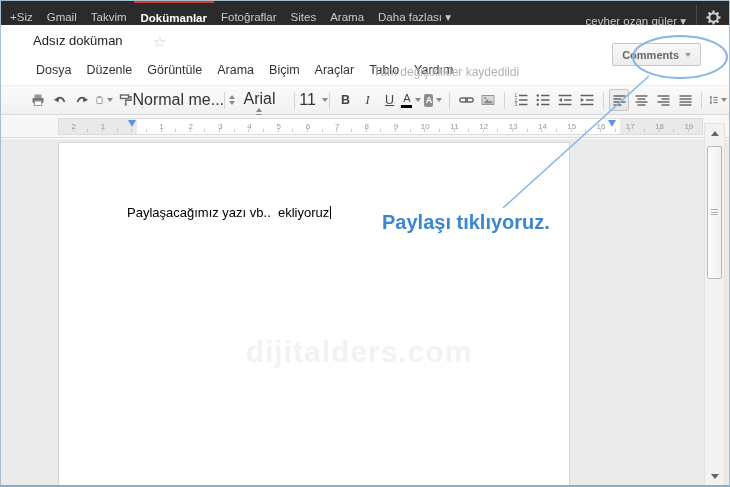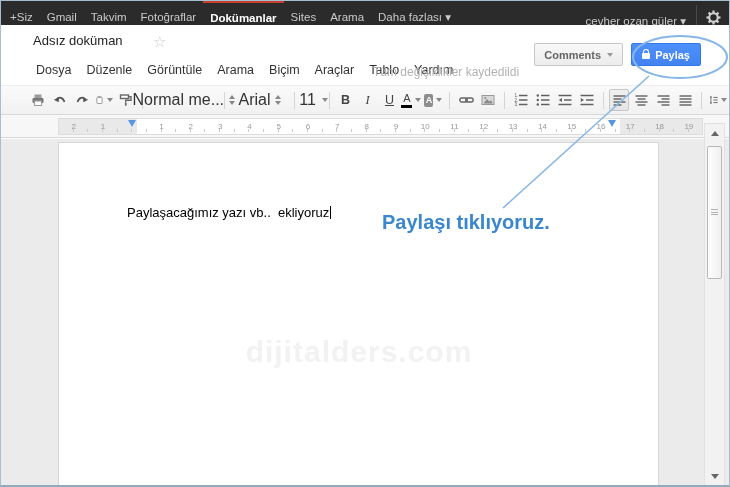--- a/index.html
+++ b/index.html
@@ -66,21 +66,21 @@
   .ruler-ticks{position:absolute;left:0;right:0;top:10px;height:3px;
      background:repeating-linear-gradient(to right,transparent 0 13.65px,#c9c9c9 13.65px 14.65px);}
   .ruler-numbers{position:absolute;left:0;top:0;display:flex;height:15px;}
   .rnum{width:29.3px;text-align:center;font-size:8px;color:#999;line-height:15px;}
   .ind{position:absolute;top:1px;width:0;height:0;border-left:4.5px solid transparent;
      border-right:4.5px solid transparent;border-top:7px solid #5a95e0;cursor:ew-resize;}
   .ind.left{left:69px;}  .ind.right{left:549px;}
 
   
   .docarea{position:absolute;left:0;top:138px;right:0;bottom:0;background:#ebebeb;}
-  .page{position:absolute;left:57px;top:3px;width:601px;height:346px;background:#fff;
+  .page{position:absolute;left:57px;top:3px;width:512px;height:346px;background:#fff;
      border:1px solid #d6d6d6;border-bottom:none;cursor:text;}
   .doctext{position:absolute;left:68px;top:62px;font-size:13px;color:#000;white-space:pre;}
   .cursor{display:inline-block;width:1px;height:13px;background:#000;vertical-align:-2px;margin-left:1px;}
   .watermark{position:absolute;left:100px;top:192px;width:400px;text-align:center;
      font-size:30px;font-weight:bold;letter-spacing:1px;color:#f2f2f2;user-select:none;}
   .annotation{position:absolute;left:323px;top:68px;font-size:20px;white-space:nowrap;font-weight:bold;}
 
   
   .overlay{position:absolute;left:0;top:0;width:730px;height:487px;pointer-events:none;z-index:30;}
 
@@ -102,22 +102,22 @@
 <body>
 
 <div class="app">
 
   <div class="topbar">
     <div class="tb-items">
 
     <a class="tb-item">+Siz</a>
         <a class="tb-item">Gmail</a>
         <a class="tb-item">Takvim</a>
+        <a class="tb-item" data-active="true">Dokümanlar</a>
         <a class="tb-item">Fotoğraflar</a>
-        <a class="tb-item" data-active="true">Dokümanlar</a>
         <a class="tb-item">Sites</a>
         <a class="tb-item">Arama</a>
         <a class="tb-item">Daha fazlası ▾</a>
       </div>
     <div class="tb-right">
       <a class="tb-user">cevher ozan güler ▾</a>
       <div class="tb-sep"></div>
       <a class="tb-gear">
         <svg width="15" height="15" viewBox="0 0 15 15">
           <g stroke="#d2d2d2" stroke-width="2.2">
@@ -145,24 +145,20 @@
         <a class="menu-item">Araçlar</a>
         <a class="menu-item">Tablo</a>
         <a class="menu-item">Yardım</a>
       </div>
     <span class="save-status">Tüm değişiklikler kaydedildi</span>
     <div class="hdr-buttons">
       <button class="btn-comments">
         <span>Comments</span>
         <i class="caret-dn"></i>
       </button>
-      <button class="btn-share">
-        <span class="lock"></span>
-        <span>Paylaş</span>
-      </button>
     </div>
   </div>
 
   <div class="toolbar">
     <div class="tbtn">
       <svg width="14" height="14" viewBox="0 0 14 14">
         <rect x="3.5" y="1.5" width="7" height="3.5" fill="#9a9a9a"></rect>
         <rect x="1.5" y="5" width="11" height="5" rx="1" fill="#767676"></rect>
         <rect x="3.5" y="8" width="7" height="4.5" fill="#fff" stroke="#9a9a9a"></rect>
       </svg>
@@ -198,21 +194,21 @@
     <div class="tsep"></div>
 
     <div class="tbtn">
       <span class="ddtext">Normal me...</span>
       <span class="spin">
           <i class="tri-u"></i>
           <i class="tri-d"></i>
         </span>
     </div>
     <div class="tsep"></div>
-    <div class="tbtn" style="min-width:58px;justify-content:center;">
+    <div class="tbtn" style="min-width:58px;justify-content:space-between;flex-direction:column;">
       <span class="ddtext">Arial</span>
       <span class="spin">
           <i class="tri-u"></i>
           <i class="tri-d"></i>
         </span>
     </div>
     <div class="tsep"></div>
     <div class="tbtn">
       <span class="ddtext">11</span>
       <i class="mini-caret"></i>

